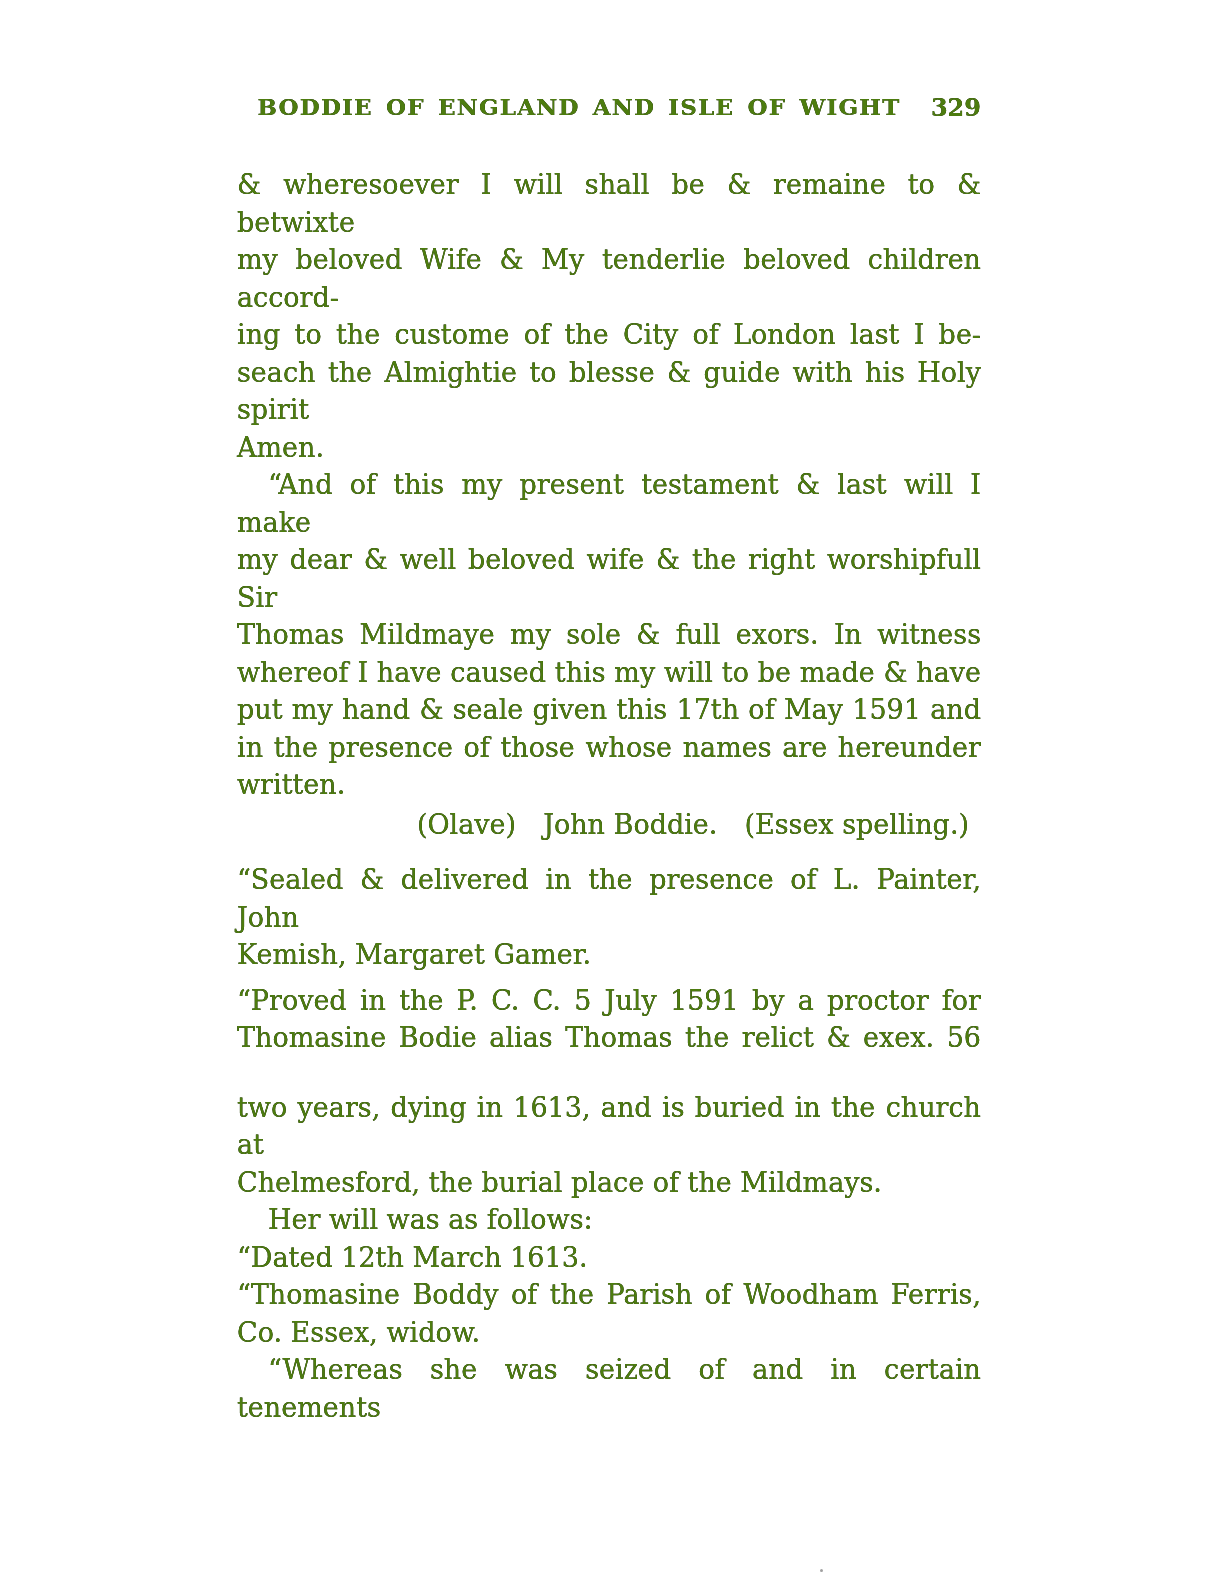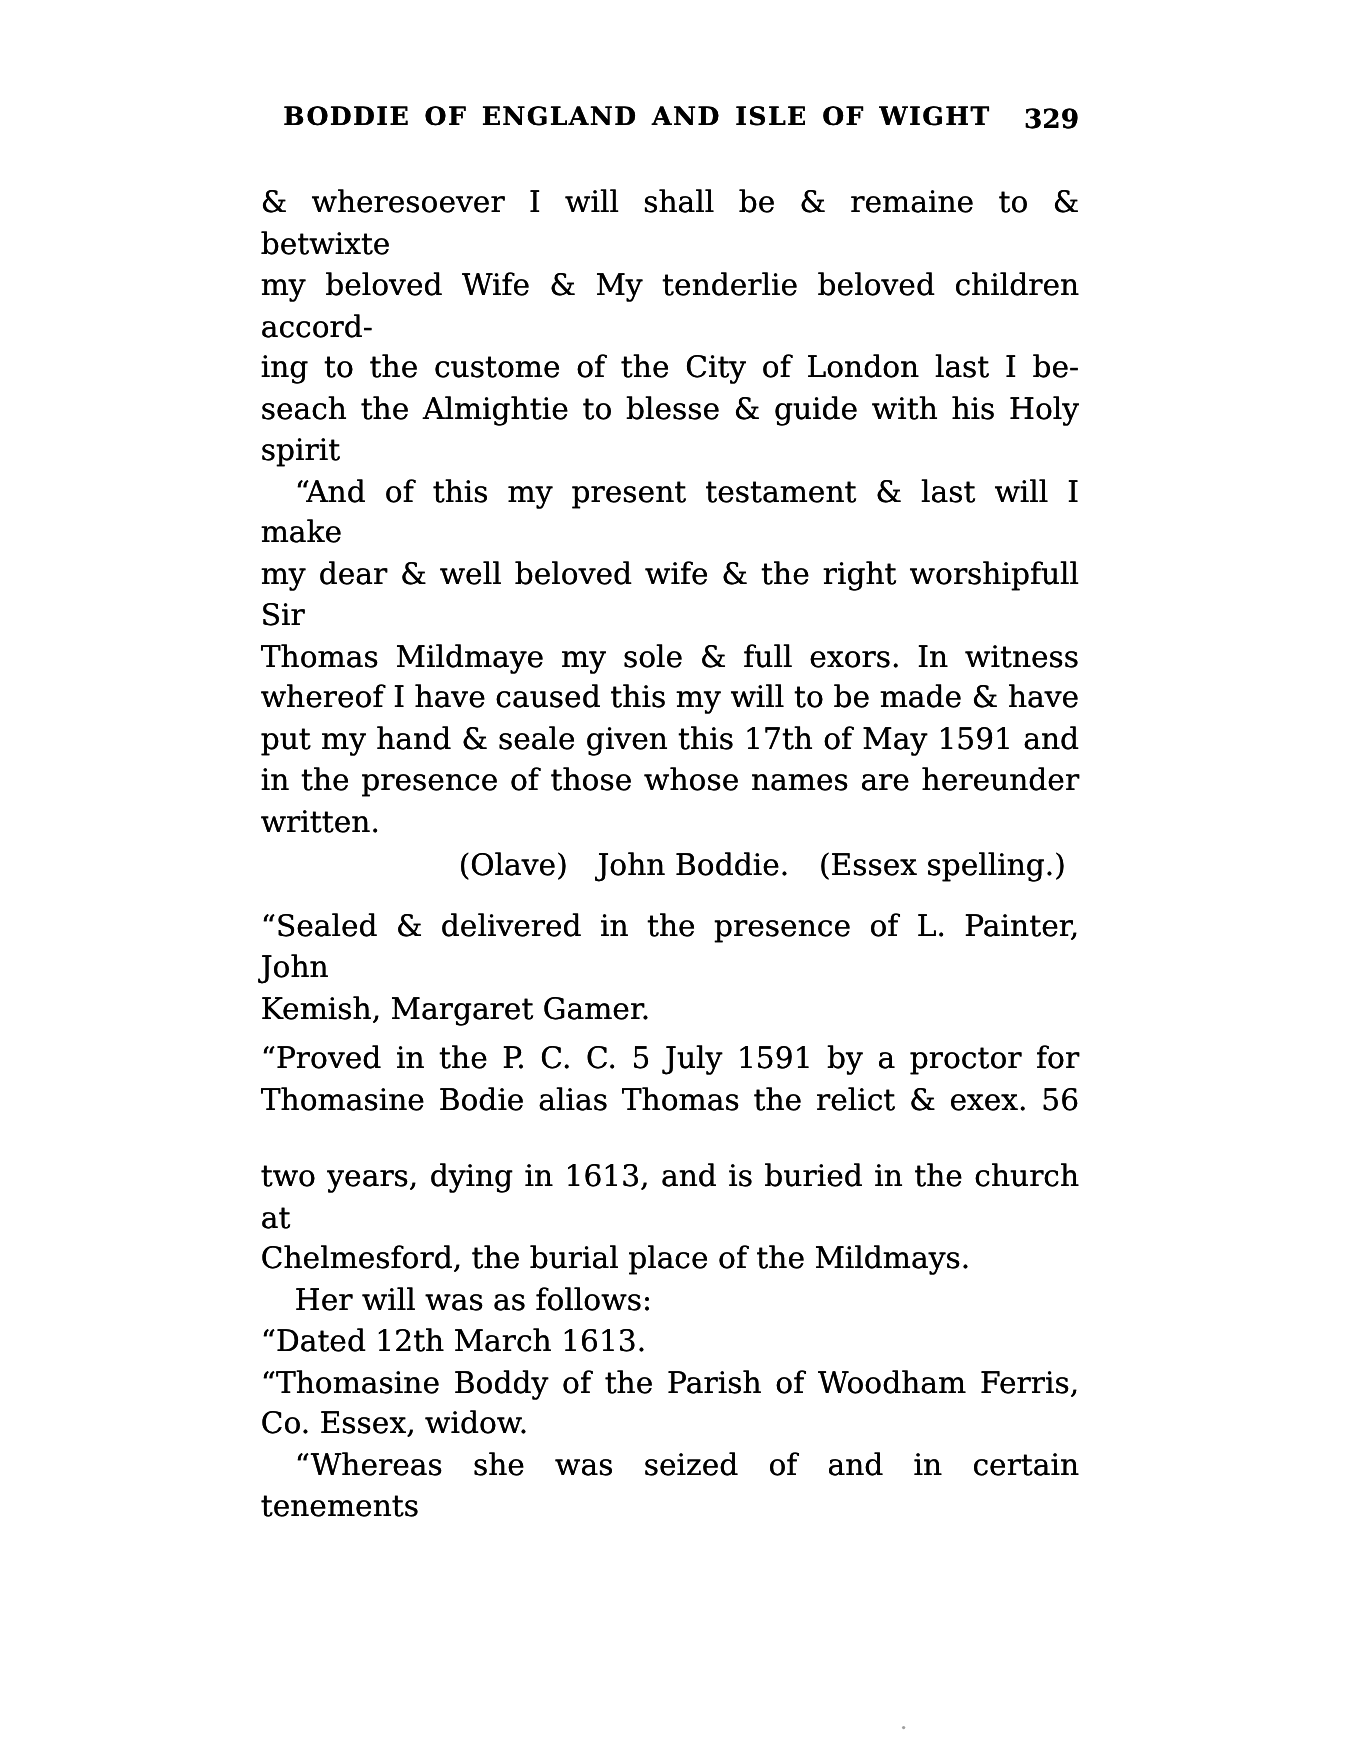--- a/index.html
+++ b/index.html
@@ -3,21 +3,21 @@
 <meta charset="utf-8">
 <style>
   html,body{margin:0;padding:0;background:#e8e8e8;}
   .page{
     position:relative;
     width:1224px;height:1584px;
     background:#ffffff;
     margin:0 auto;
     overflow:hidden;
     font-family:"DejaVu Serif", serif;
-    color:#000000;
+    color:#4d7c0f;
   }
   
   .pg-header{
     position:absolute;
     left:237px;top:93px;width:744px;
     height:30px;
   }
   .pg-title{
     position:absolute;
     left:0;right:60px;
@@ -80,20 +80,21 @@
     <div class="pg-num">329</div>
   </header>
 
   <main class="body-block">
 
     <section class="para">
       <div class="ln">&amp; wheresoever I will shall be &amp; remaine to &amp; betwixte</div>
       <div class="ln">my beloved Wife &amp; My tenderlie beloved children accord-</div>
       <div class="ln">ing to the custome of the City of London last I be-</div>
       <div class="ln">seach the Almightie to blesse &amp; guide with his Holy spirit</div>
+      <div class="ln lastln">Amen.</div>
     </section>
 
     <section class="para">
       <div class="ln ind">“And of this my present testament &amp; last will I make</div>
       <div class="ln">my dear &amp; well beloved wife &amp; the right worshipfull Sir</div>
       <div class="ln">Thomas Mildmaye my sole &amp; full exors.  In witness</div>
       <div class="ln">whereof I have caused this my will to be made &amp; have</div>
       <div class="ln">put my hand &amp; seale given this 17th of May 1591 and</div>
       <div class="ln">in the presence of those whose names are hereunder</div>
       <div class="ln lastln">written.</div>

